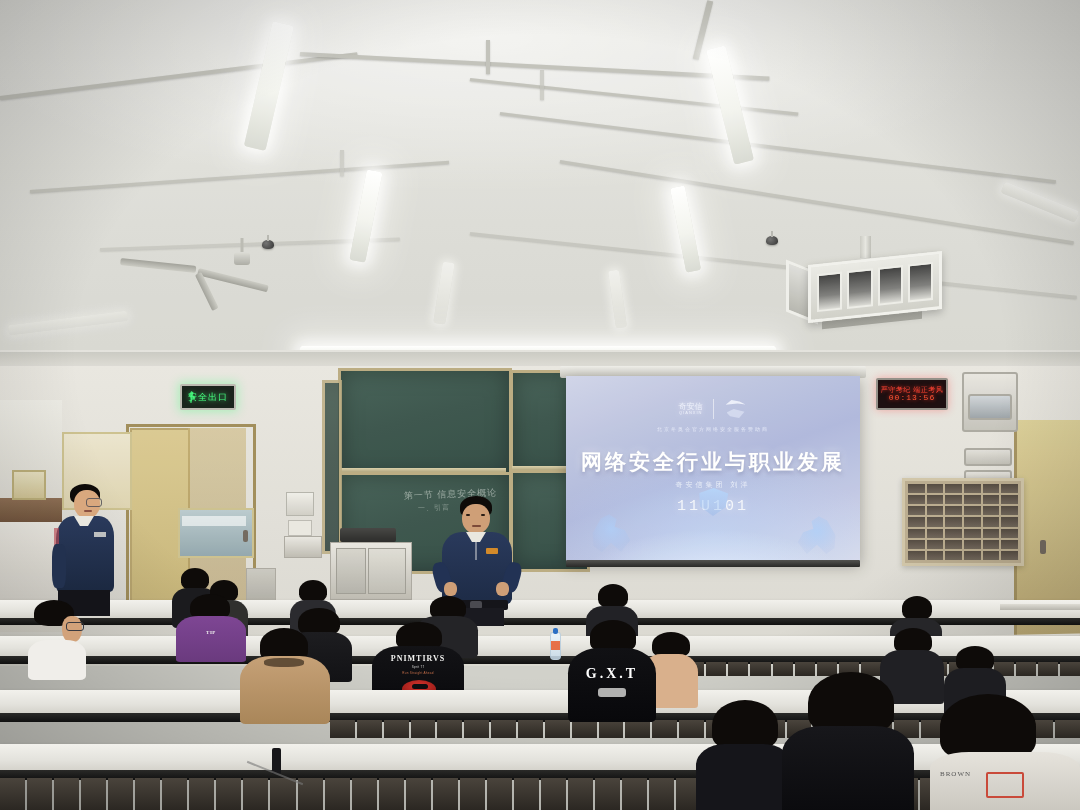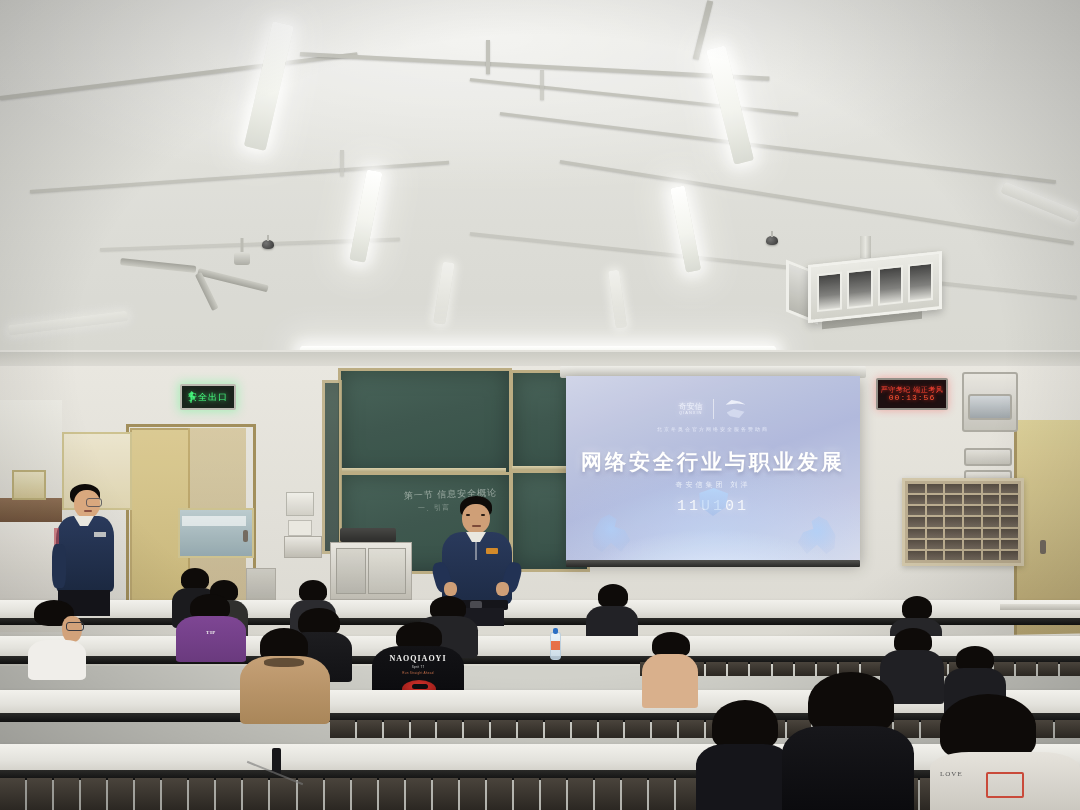--- a/index.html
+++ b/index.html
@@ -536,37 +536,43 @@
   </div>
 
   <div class="person" style="left:286px;top:608px;width:66px;height:70px;z-index:11;">
     <div class="hair" style="left:12px;top:0;width:42px;height:28px;"></div>
     <div class="torso" style="left:0;top:24px;width:66px;height:50px;background:linear-gradient(180deg,#1d1d20,#121215);border-radius:32% 32% 6% 6%;"></div>
   </div>
 
   <div class="person" style="left:372px;top:622px;width:92px;height:88px;z-index:11;">
     <div class="hair" style="left:24px;top:0;width:46px;height:28px;border-radius:50% 50% 30% 30%;"></div>
     <div class="torso" style="left:0;top:24px;width:92px;height:66px;background:linear-gradient(180deg,#131316,#09090c);border-radius:30% 30% 6% 6%;"></div>
-    <div class="shirtText" style="top:32px;font-size:8px;z-index:2;">NAOQIAOYI</div>
+    <div class="shirtText" style="top:32px;font-size:8px;z-index:2;">PNIMTIRVS</div>
     <div class="tinyText" style="top:43px;z-index:2;">Sprit 77</div>
     <div class="tinyText" style="top:49px;z-index:2;color:#c8704a;">Run Straight Ahead</div>
     <div class="abs" style="left:30px;top:58px;width:34px;height:18px;border-radius:50% 50% 45% 45%;
         background:radial-gradient(ellipse at 50% 40%,#d8352e,#8c1713);z-index:2;"></div>
     <div class="abs" style="left:40px;top:62px;width:16px;height:5px;background:#0d0d10;border-radius:3px;z-index:3;"></div>
   </div>
 
   <div class="person" style="left:416px;top:596px;width:62px;height:56px;z-index:9;">
     <div class="hair" style="left:14px;top:0;width:36px;height:24px;"></div>
     <div class="torso" style="left:0;top:20px;width:62px;height:42px;background:#242427;"></div>
   </div>
 
   <div class="bottle" style="left:550px;top:632px;z-index:14;">
     <div class="lbl"></div>
   </div>
 
+  <div class="person" style="left:568px;top:620px;width:88px;height:98px;z-index:13;">
+    <div class="hair" style="left:22px;top:0;width:46px;height:32px;border-radius:50% 50% 30% 30%;"></div>
+    <div class="torso" style="left:0;top:28px;width:88px;height:74px;background:linear-gradient(180deg,#111114,#08080b);border-radius:34% 34% 6% 6%;"></div>
+    <div class="shirtText" style="top:46px;font-size:14px;letter-spacing:3px;z-index:2;color:#ffffff;">G.X.T</div>
+    <div class="abs" style="left:30px;top:68px;width:28px;height:9px;background:#cfcfcc;border-radius:3px;z-index:2;opacity:.85;"></div>
+  </div>
 
   <div class="person" style="left:642px;top:632px;width:56px;height:72px;z-index:12;">
     <div class="hair" style="left:10px;top:0;width:38px;height:26px;"></div>
     <div class="torso" style="left:0;top:22px;width:56px;height:54px;background:#d9b08c;border-radius:34% 34% 6% 6%;"></div>
   </div>
 
   <div class="person" style="left:880px;top:628px;width:64px;height:72px;z-index:12;">
     <div class="hair" style="left:14px;top:0;width:38px;height:26px;"></div>
     <div class="torso" style="left:0;top:22px;width:64px;height:54px;background:#202024;border-radius:32% 32% 6% 6%;"></div>
   </div>
@@ -578,21 +584,21 @@
 
   <div class="person" style="left:782px;top:672px;width:132px;height:138px;z-index:20;">
     <div class="hair" style="left:26px;top:0;width:86px;height:62px;border-radius:50% 50% 30% 30%;"></div>
     <div class="torso" style="left:0;top:54px;width:132px;height:92px;background:linear-gradient(180deg,#17171b,#0a0a0d);border-radius:30% 30% 0 0;"></div>
   </div>
 
   <div class="person" style="left:930px;top:694px;width:150px;height:116px;z-index:21;">
     <div class="hair" style="left:10px;top:0;width:96px;height:66px;border-radius:50% 50% 28% 28%;"></div>
     <div class="torso" style="left:0;top:58px;width:150px;height:62px;background:linear-gradient(180deg,#e6e3dc,#c9c6be);border-radius:26% 26% 0 0;"></div>
     <div class="abs" style="left:56px;top:78px;width:34px;height:22px;border:2px solid #c94a3a;border-radius:2px;"></div>
-    <div class="abs" style="left:10px;top:76px;width:32px;height:10px;color:#555;font-size:7px;letter-spacing:1px;font-family:'Liberation Serif',serif;">LOVE</div>
+    <div class="abs" style="left:10px;top:76px;width:32px;height:10px;color:#555;font-size:7px;letter-spacing:1px;font-family:'Liberation Serif',serif;">BROWN</div>
   </div>
 
   <div class="person" style="left:696px;top:700px;width:96px;height:110px;z-index:19;">
     <div class="hair" style="left:16px;top:0;width:66px;height:50px;border-radius:50% 50% 30% 30%;"></div>
     <div class="torso" style="left:0;top:44px;width:96px;height:70px;background:#15151a;border-radius:30% 30% 0 0;"></div>
   </div>
 
   <div class="abs" style="left:800px;top:636px;width:280px;height:6px;background:linear-gradient(180deg,#d9d7cf,#b0aea6);z-index:7;transform:rotate(-1deg);"></div>
   <div class="abs" style="left:1000px;top:604px;width:80px;height:6px;background:linear-gradient(180deg,#dedcd4,#b6b4ac);z-index:5;"></div>
 

